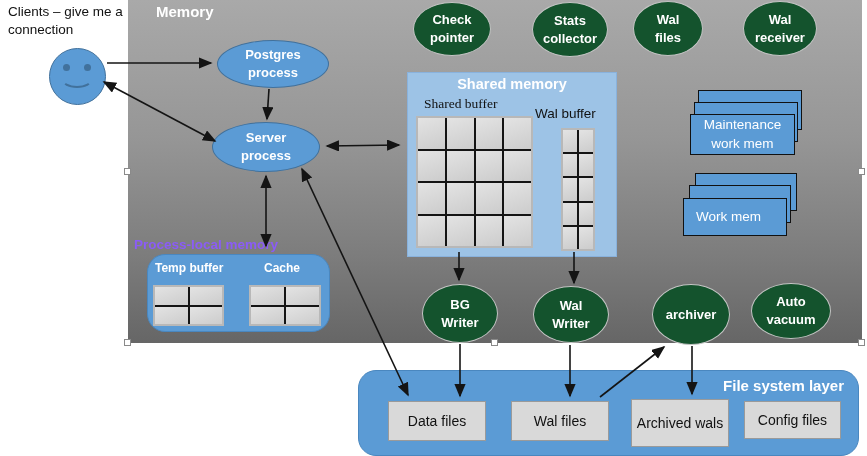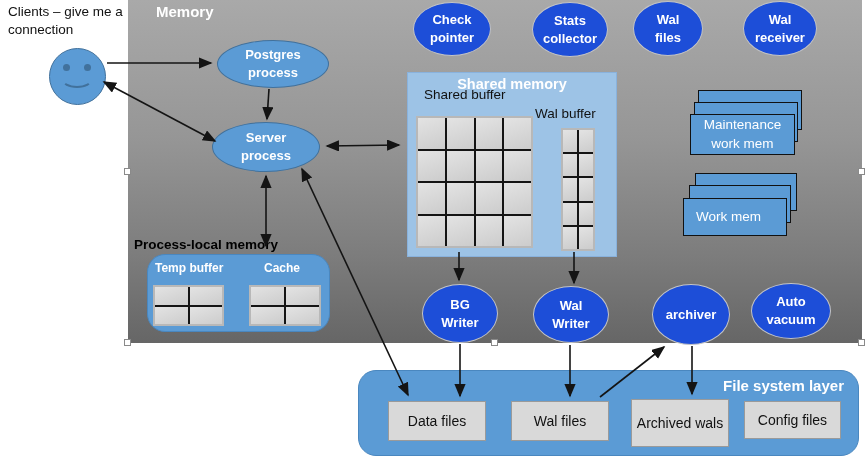--- a/index.html
+++ b/index.html
@@ -21,41 +21,41 @@
   .smiley .eye { position:absolute; width:7px; height:7px; border-radius:50%; background:#41719c; top:15px; }
   .smiley .eye.l { left:13px; } .smiley .eye.r { left:34px; }
   .smiley .mouth { position:absolute; left:11px; top:20px; width:32px; height:19px;
     border:2.5px solid transparent; border-bottom-color:#41719c; border-radius:50%; }
 
   
   .ellipse { position:absolute; border-radius:50%; display:flex; align-items:center; justify-content:center;
     text-align:center; z-index:5; }
   .ellipse span { font-weight:bold; color:#fff; font-size:13px; line-height:1.35; }
   .ellipse.blue { background:#5b9bd5; border:1.5px solid #41719c; }
-  .ellipse.gray { background:#1d4ed8; border:1px solid #c4c4c4; }
+  .ellipse.gray { background:#14532d; border:1px solid #c4c4c4; }
 
   
   .shared-memory { position:absolute; left:407px; top:72px; width:210px; height:185px;
     background:#9dc3e6; border:1px solid #89b2dd; z-index:4; }
   .shared-memory .sm-title { position:absolute; left:0; right:0; top:3px; text-align:center;
     color:#fff; font-weight:bold; font-size:14.5px; }
   .buf-label { position:absolute; color:#111; font-size:13.5px; }
 
   
   .grid { position:absolute; display:grid; gap:2px; background:#141414; border:2px solid #b8b8b8; }
   .grid .cell { background:linear-gradient(160deg,#e3e3e3,#cccccc); }
 
   
   .stack-layer { position:absolute; background:#5b9bd5; border:1.6px solid #111; z-index:4; }
   .stack-front { display:flex; align-items:center; justify-content:center; text-align:center; }
   .stack-front span { color:#fff; font-weight:normal; font-size:13.5px; line-height:1.4; }
   .stack-front.left-text { justify-content:flex-start; padding-left:12px; text-align:left; }
 
   
-  .pl-label { position:absolute; left:134px; top:237px; color:#000000; font-weight:bold; font-size:13.5px; z-index:5; }
+  .pl-label { position:absolute; left:134px; top:237px; color:#8b5cf6; font-weight:bold; font-size:13.5px; z-index:5; }
   .process-local { position:absolute; left:147px; top:254px; width:183px; height:78px;
     background:#5b9bd5; border:1px solid #4a87bf; border-radius:18px; z-index:4; }
   .process-local .in-label { position:absolute; color:#fff; font-size:12px; font-weight:600; top:6px; }
 
   
   .file-system { position:absolute; left:358px; top:370px; width:501px; height:86px;
     background:#5b9bd5; border:1px solid #4a87bf; border-radius:18px; z-index:3; }
   .fs-title { position:absolute; right:14px; top:6px; color:#fff; font-weight:bold; font-size:15px; }
   .file-box { position:absolute; background:#d9d9d9; border:1.5px solid #9a9a9a;
     display:flex; align-items:center; justify-content:center; }
@@ -96,21 +96,21 @@
   </div>
   <div class="ellipse gray" style="left:633px;top:1px;width:70px;height:55px;">
     <span style="width:52px;">Wal files</span>
   </div>
   <div class="ellipse gray" style="left:743px;top:1px;width:74px;height:55px;">
     <span style="width:56px;">Wal receiver</span>
   </div>
 
   <div class="shared-memory">
     <div class="sm-title">Shared memory</div>
-    <div class="buf-label" style="left:16px;top:14px;">Shared buffer</div>
+    <div class="buf-label" style="left:16px;top:23px;font-family:Liberation Serif, serif;">Shared buffer</div>
     <div class="buf-label" style="left:127px;top:33px;">Wal buffer</div>
     <div class="grid" style="left: 8px; top: 43px; width: 117px; height: 132px; grid-template-columns: repeat(4, 1fr); grid-template-rows: repeat(4, 1fr);">
         <div class="cell"></div>
         <div class="cell"></div>
         <div class="cell"></div>
         <div class="cell"></div>
         <div class="cell"></div>
         <div class="cell"></div>
         <div class="cell"></div>
         <div class="cell"></div>

